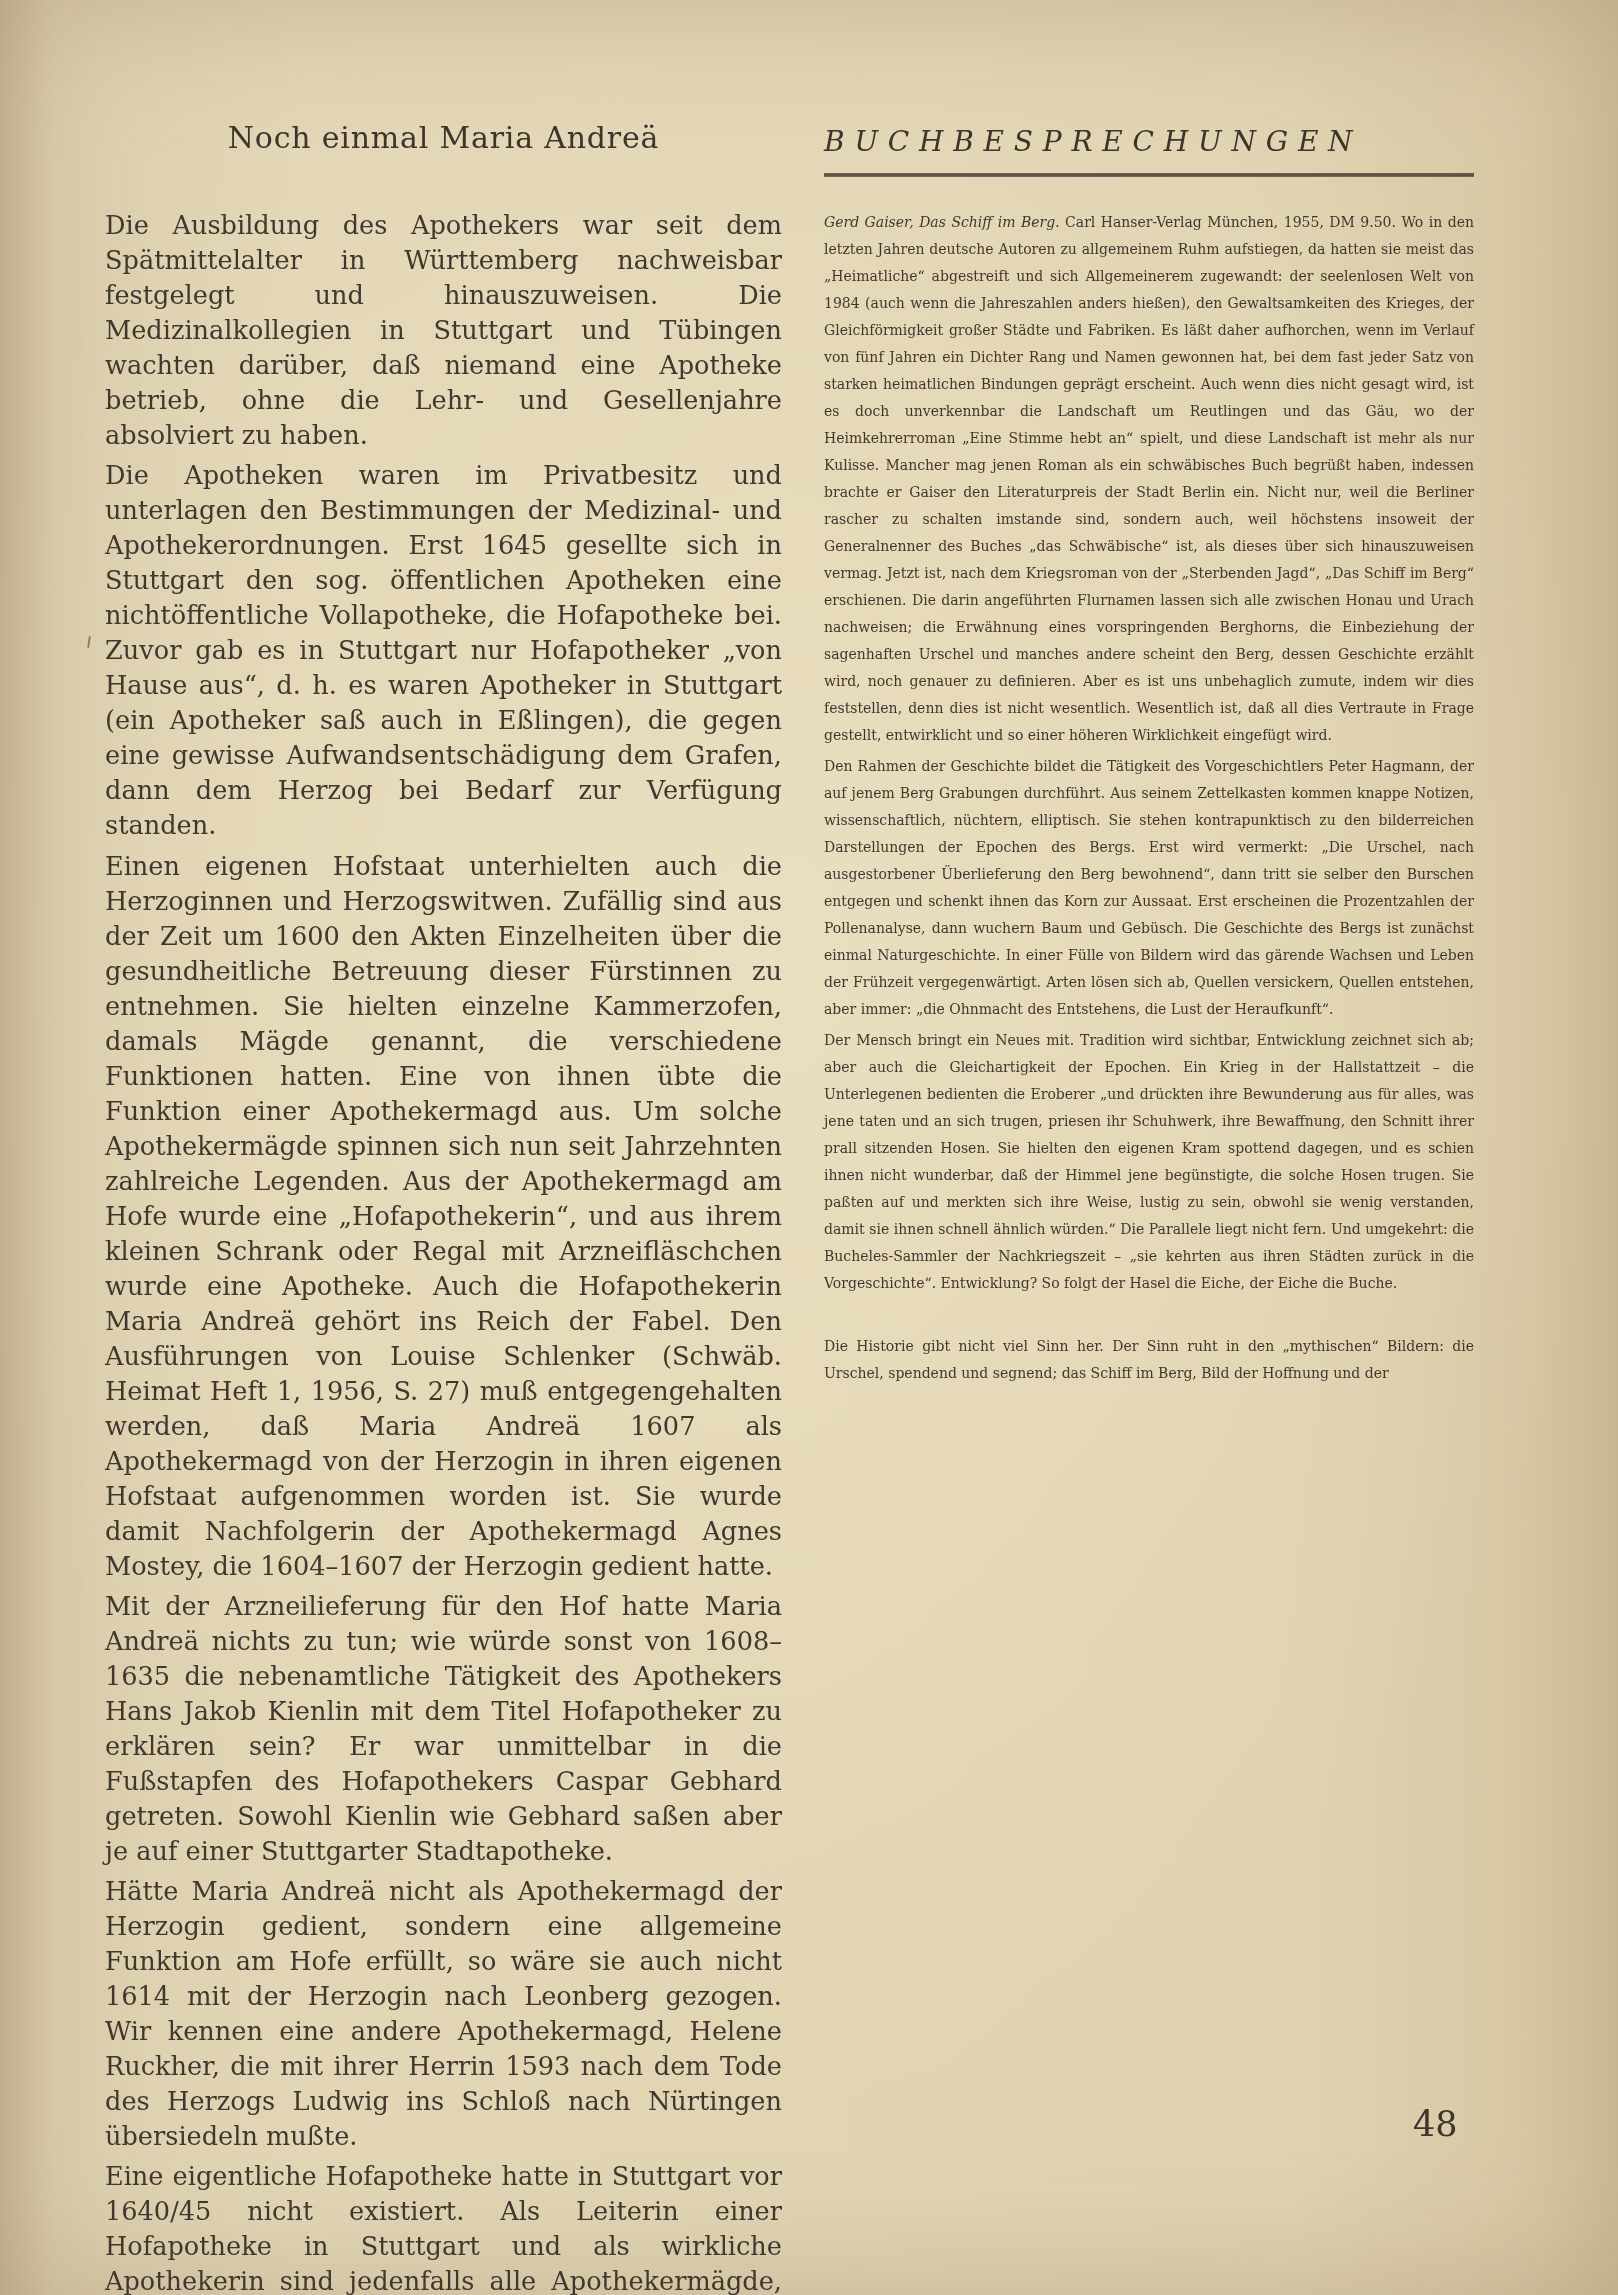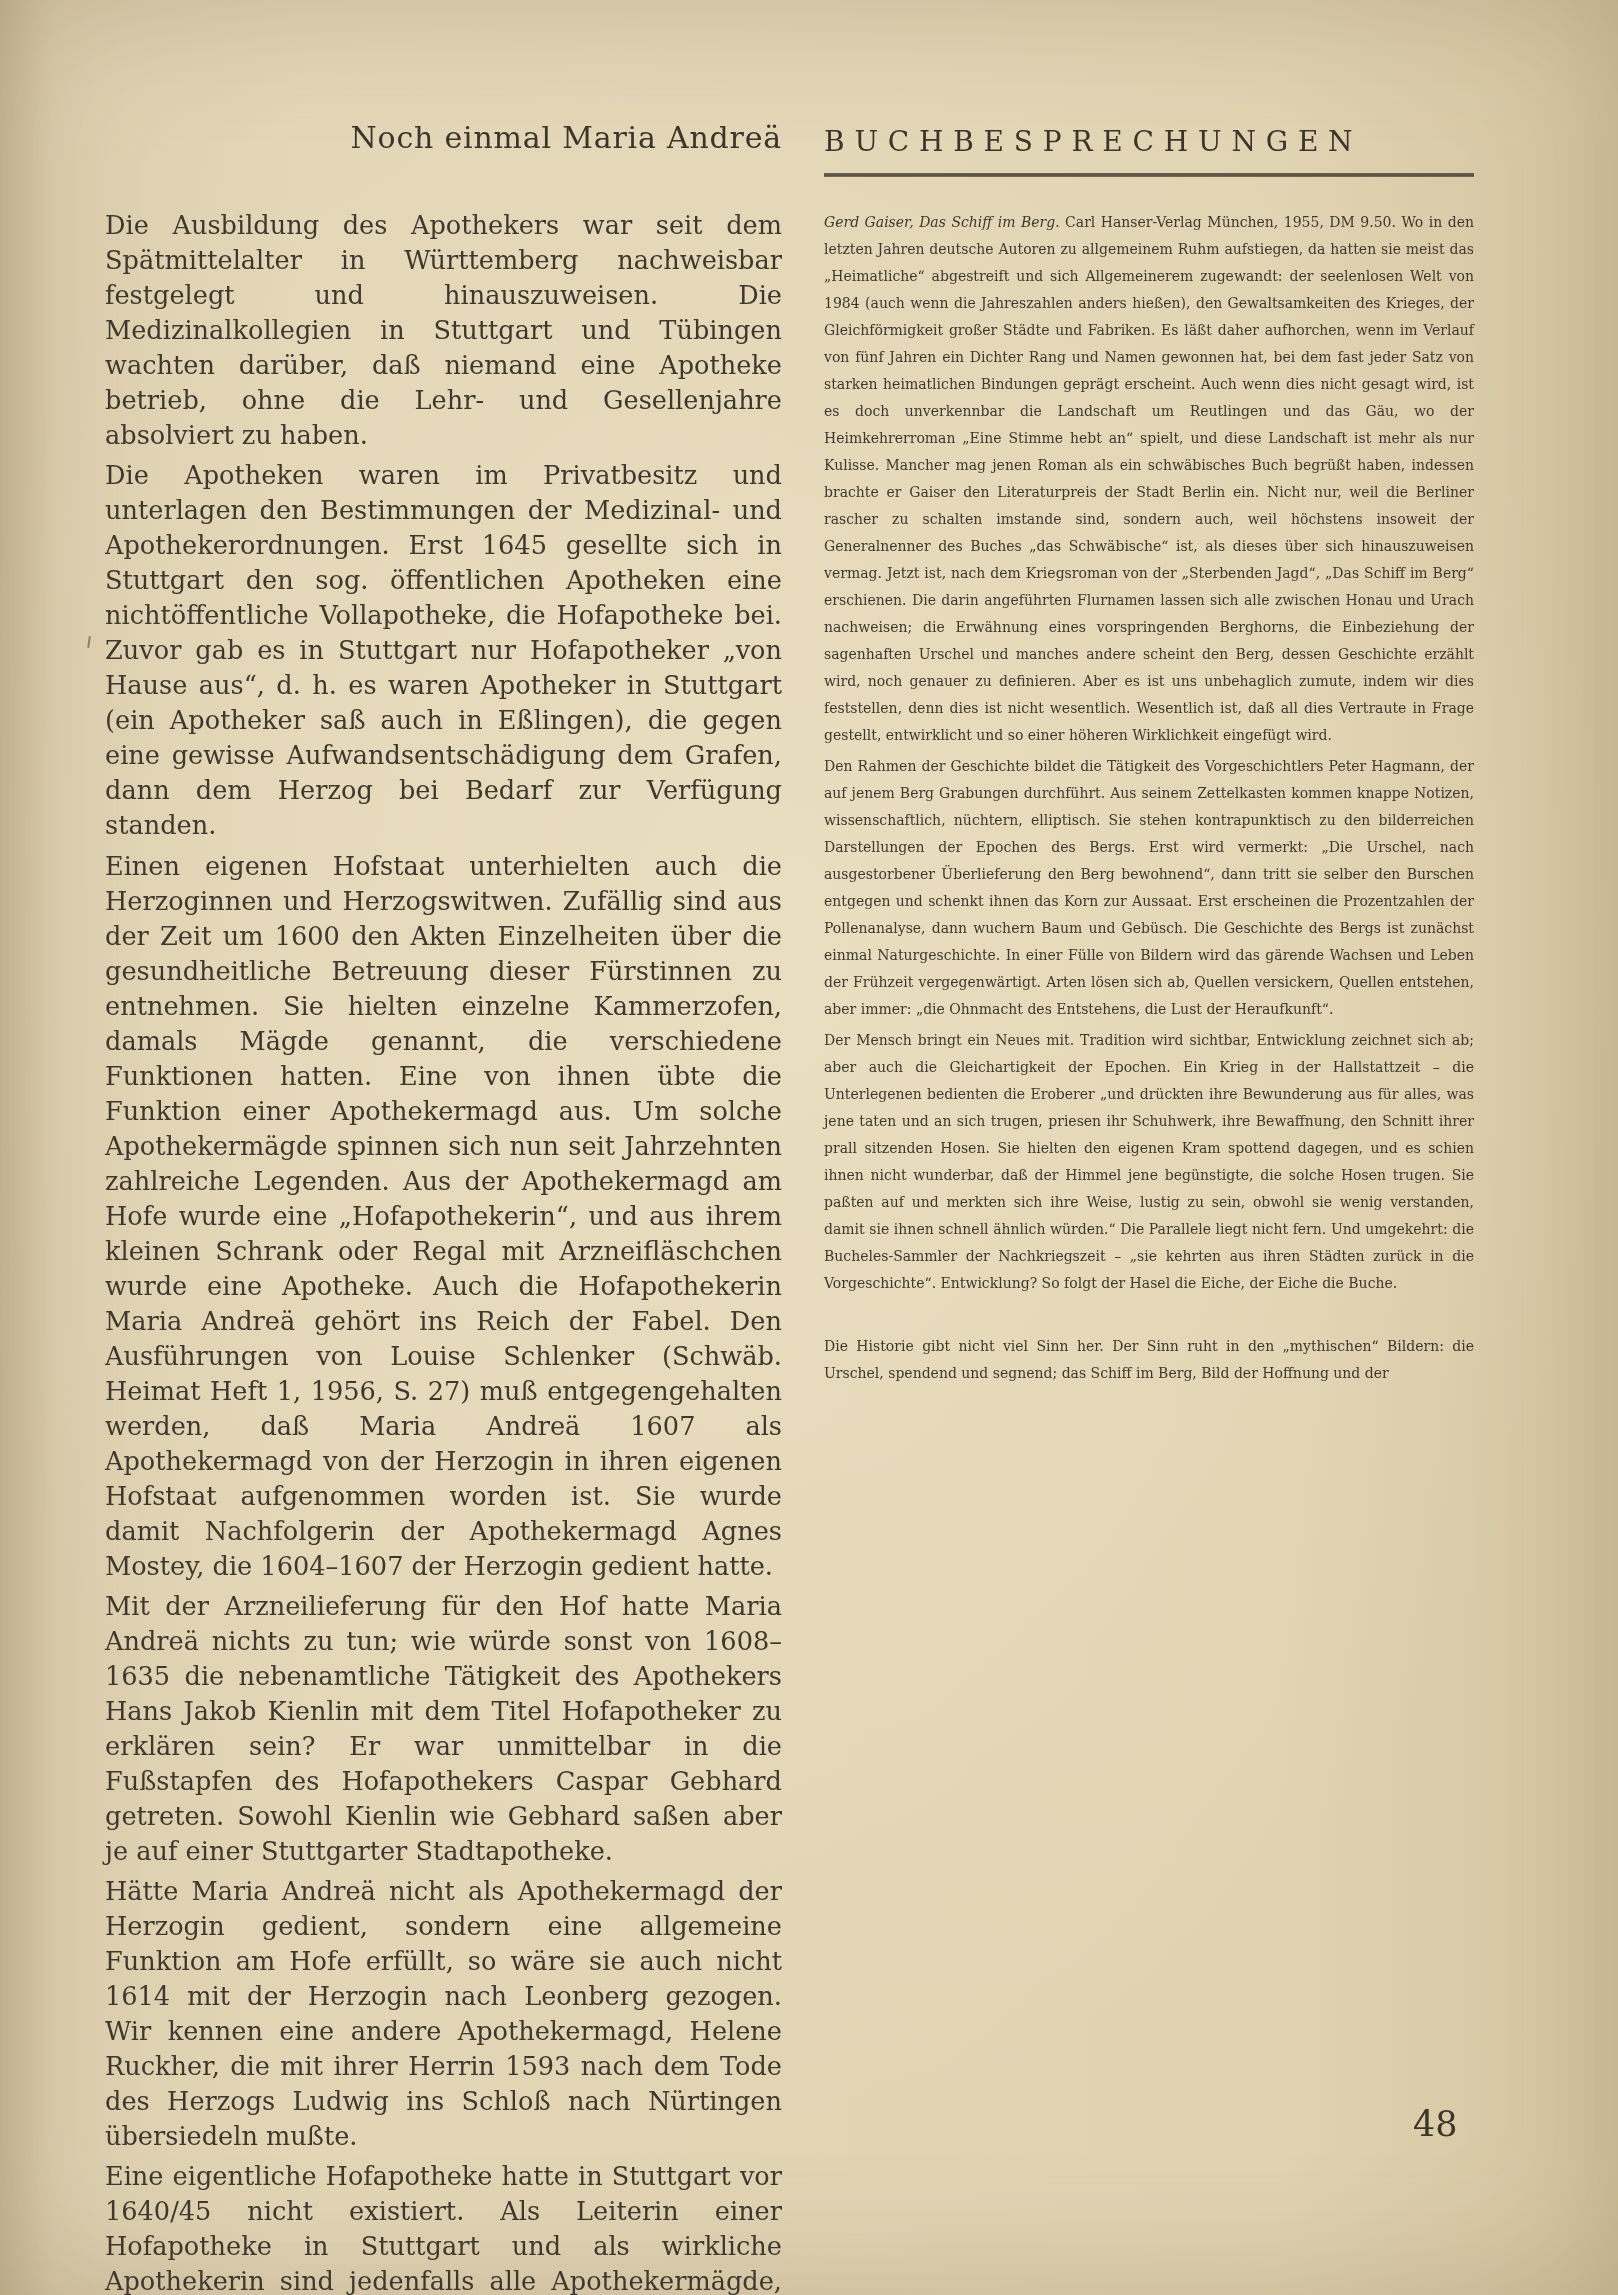--- a/index.html
+++ b/index.html
@@ -17,32 +17,33 @@
     background:
       radial-gradient(ellipse 1204px 1656px at 48% 42%, rgba(240,230,202,0.55), rgba(240,230,202,0) 70%),
       linear-gradient(to right, #cdbd99 0px, #dccfae 53px, #e2d6b6 301px, #e0d3b1 1279px, #d5c5a0 1618px),
       #dccfae;
     box-shadow: inset 0 0 135px rgba(120,95,60,0.28);
   }
   .col { position: absolute; }
   .article-title {
     position: absolute;
     left: 105px; top: 120px; width: 677px;
-    text-align: right;
+    text-align: center;
     font-size: 30px;
     letter-spacing: 0.8px;
     color: #3b352c;
   }
   .section-header {
     position: absolute;
     left: 824px; top: 125px; width: 651px;
     font-size: 28px;
     letter-spacing: 9.8px;
     color: #3b352c;
     white-space: nowrap;
+    font-style: italic;
   }
   .header-rule {
     position: absolute;
     left: 824px; top: 173px; width: 650px; height: 3.8px;
     background: linear-gradient(to bottom, #584f41, #3f3a31 55%, #6a5f4c);
     opacity: 0.85;
   }
   .left-body {
     position: absolute;
     left: 105px; top: 208px; width: 677px;

